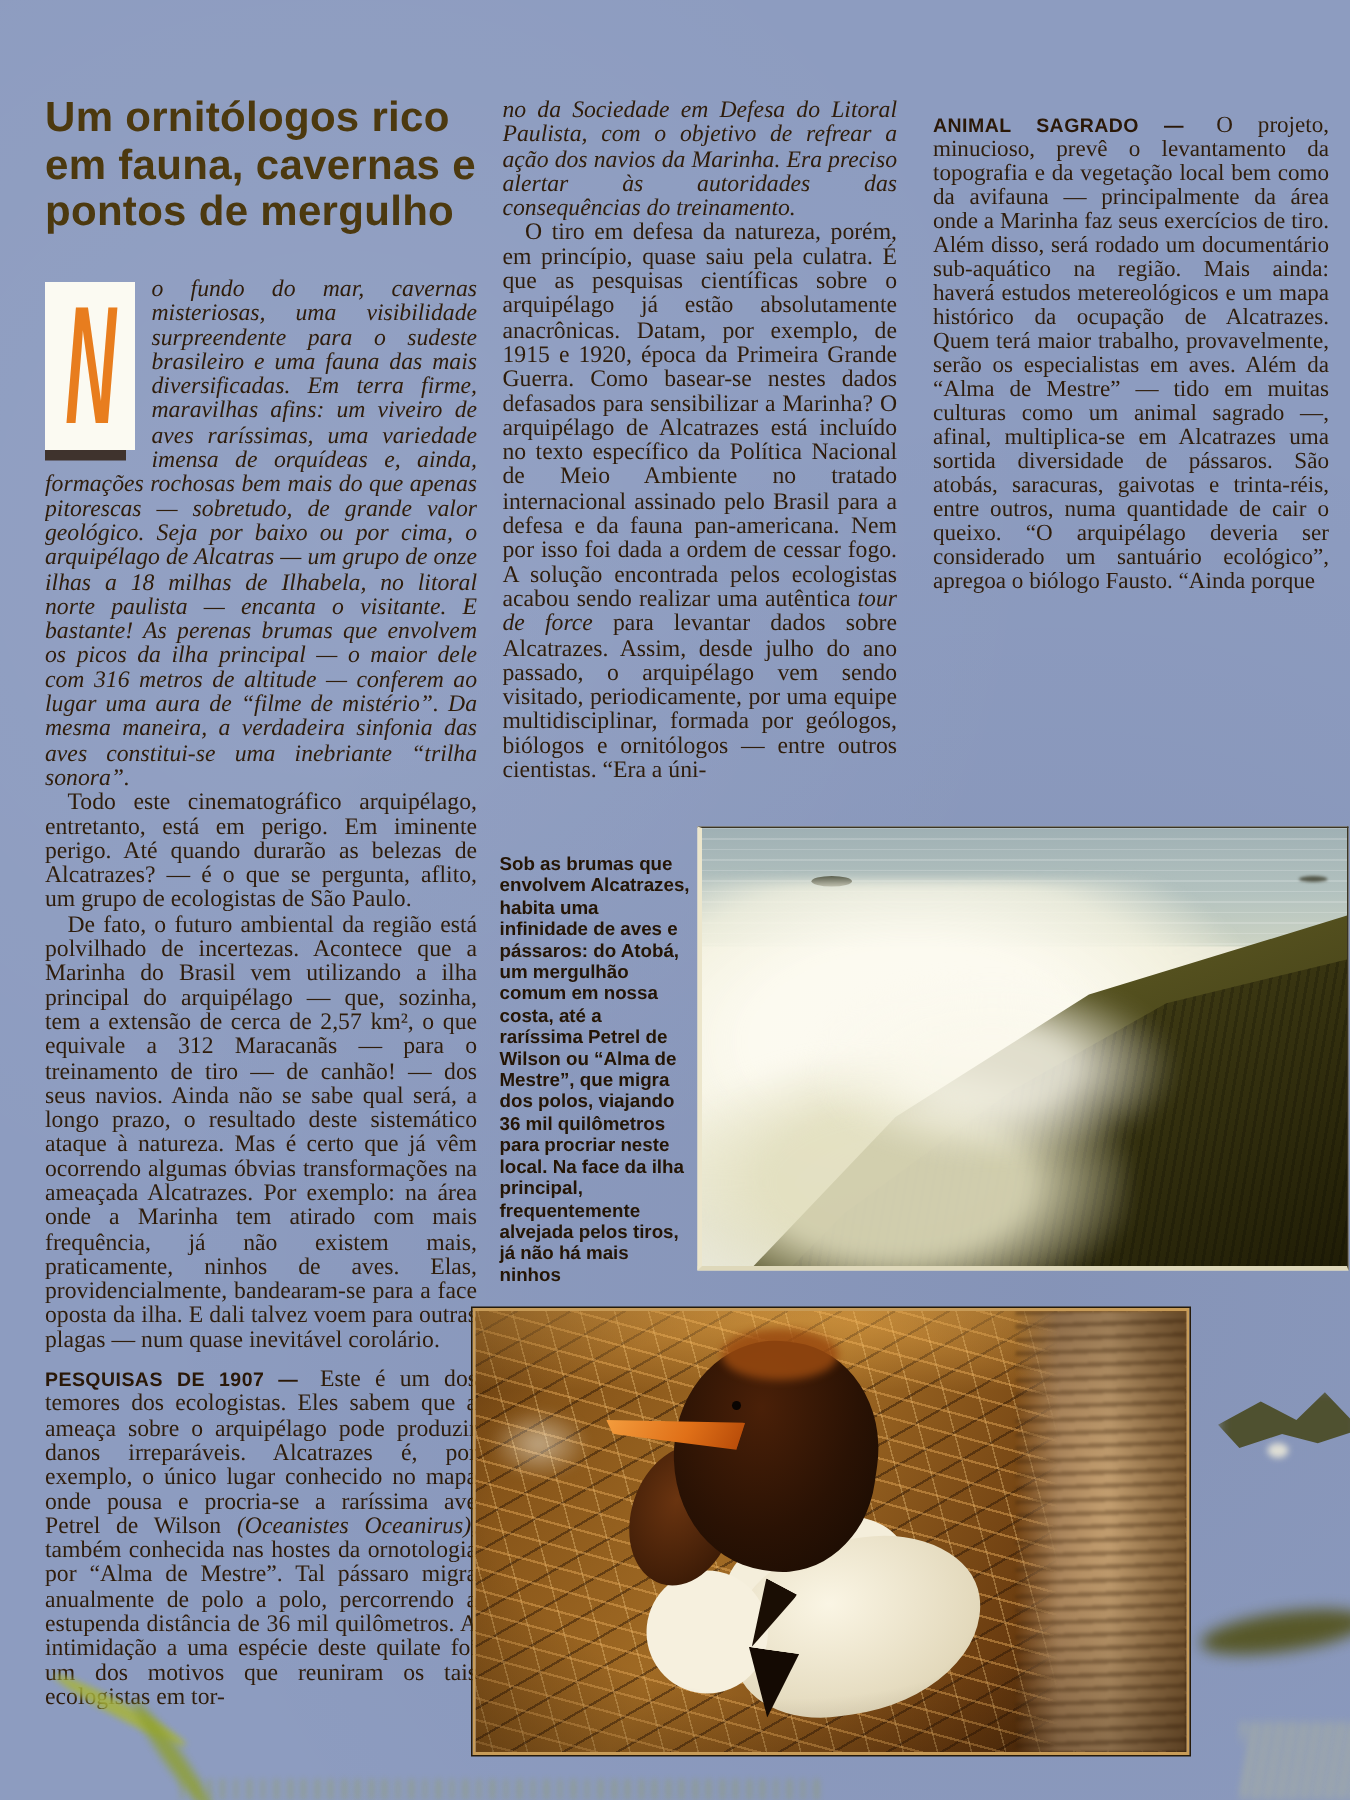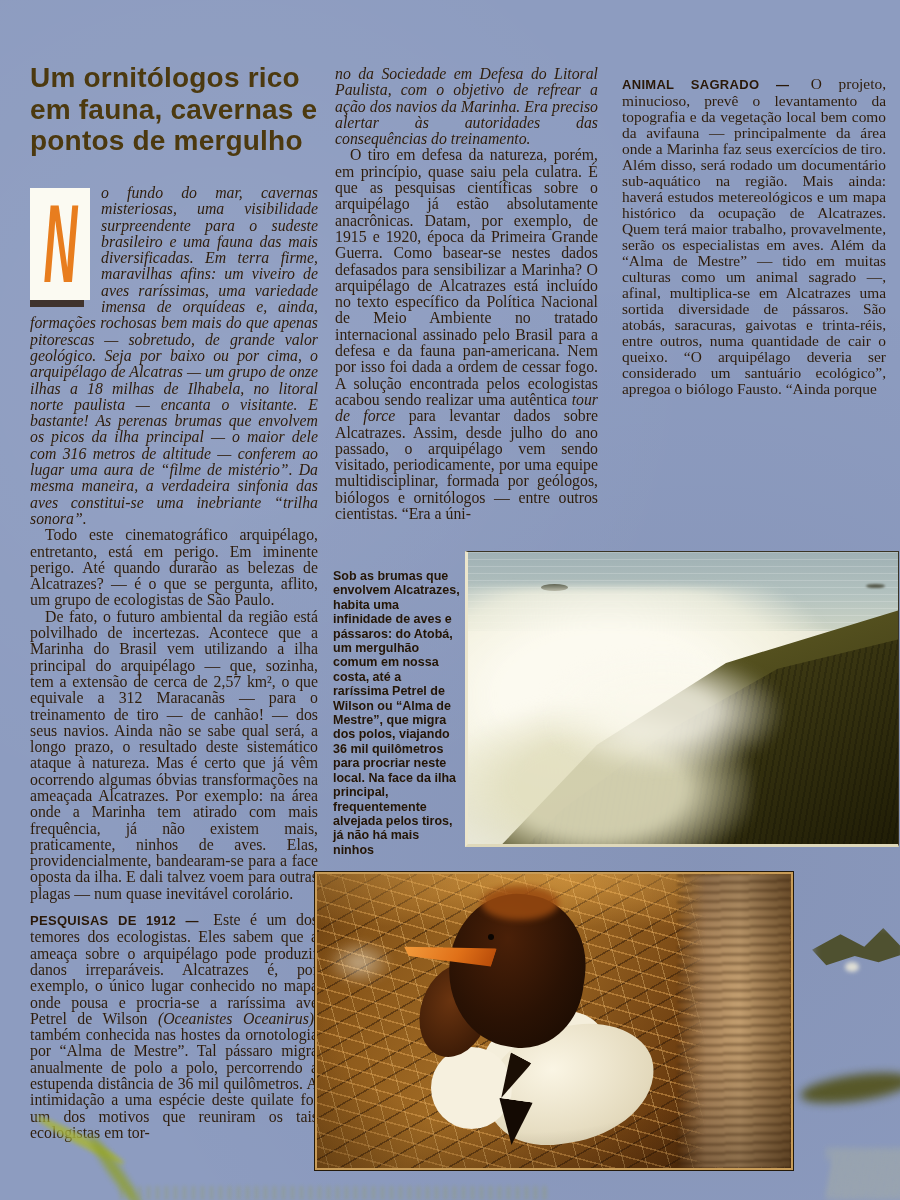--- a/index.html
+++ b/index.html
@@ -193,21 +193,21 @@
   <div class="col col1">
     <p class="noindent">
       <span class="dropcap-box">
           <span class="dropcap-n">N</span>
         </span>
       <span>o fundo do mar, cavernas misteriosas, uma visibilidade surpreendente para o sudeste brasileiro e uma fauna das mais diversificadas. Em terra firme, maravilhas afins: um viveiro de aves raríssimas, uma variedade imensa de orquídeas e, ainda, formações rochosas bem mais do que apenas pitorescas — sobretudo, de grande valor geológico. Seja por baixo ou por cima, o arquipélago de Alcatras — um grupo de onze ilhas a 18 milhas de Ilhabela, no litoral norte paulista — encanta o visitante. E bastante! As perenas brumas que envolvem os picos da ilha principal — o maior dele com 316 metros de altitude — conferem ao lugar uma aura de “filme de mistério”. Da mesma maneira, a verdadeira sinfonia das aves constitui-se uma inebriante “trilha sonora”.</span>
     </p>
     <p>Todo este cinematográfico arquipélago, entretanto, está em perigo. Em iminente perigo. Até quando durarão as belezas de Alcatrazes? — é o que se pergunta, aflito, um grupo de ecologistas de São Paulo.</p>
     <p>De fato, o futuro ambiental da região está polvilhado de incertezas. Acontece que a Marinha do Brasil vem utilizando a ilha principal do arquipélago — que, sozinha, tem a extensão de cerca de 2,57 km², o que equivale a 312 Maracanãs — para o treinamento de tiro — de canhão! — dos seus navios. Ainda não se sabe qual será, a longo prazo, o resultado deste sistemático ataque à natureza. Mas é certo que já vêm ocorrendo algumas óbvias transformações na ameaçada Alcatrazes. Por exemplo: na área onde a Marinha tem atirado com mais frequência, já não existem mais, praticamente, ninhos de aves. Elas, providencialmente, bandearam-se para a face oposta da ilha. E dali talvez voem para outras plagas — num quase inevitável corolário.</p>
     <p class="section">
-      <span class="runhead">PESQUISAS DE 1912 —</span>
+      <span class="runhead">PESQUISAS DE 1907 —</span>
       <span>Este é um dos temores dos ecologistas. Eles sabem que a ameaça sobre o arquipélago pode produzir danos irreparáveis. Alcatrazes é, por exemplo, o único lugar conhecido no mapa onde pousa e procria-se a raríssima ave Petrel de Wilson</span>
       <span class="it">(Oceanistes Oceanirus),</span>
       <span>também conhecida nas hostes da ornotologia por “Alma de Mestre”. Tal pássaro migra anualmente de polo a polo, percorrendo a estupenda distância de 36 mil quilômetros. A intimidação a uma espécie deste quilate foi um dos motivos que reuniram os tais ecologistas em tor-</span>
     </p>
   </div>
 
   <div class="col col2">
     <p class="noindent">no da Sociedade em Defesa do Litoral Paulista, com o objetivo de refrear a ação dos navios da Marinha. Era preciso alertar às autoridades das consequências do treinamento.</p>
     <p>
       <span>O tiro em defesa da natureza, porém, em princípio, quase saiu pela culatra. É que as pesquisas científicas sobre o arquipélago já estão absolutamente anacrônicas. Datam, por exemplo, de 1915 e 1920, época da Primeira Grande Guerra. Como basear-se nestes dados defasados para sensibilizar a Marinha? O arquipélago de Alcatrazes está incluído no texto específico da Política Nacional de Meio Ambiente no tratado internacional assinado pelo Brasil para a defesa e da fauna pan-americana. Nem por isso foi dada a ordem de cessar fogo. A solução encontrada pelos ecologistas acabou sendo realizar uma autêntica</span>

